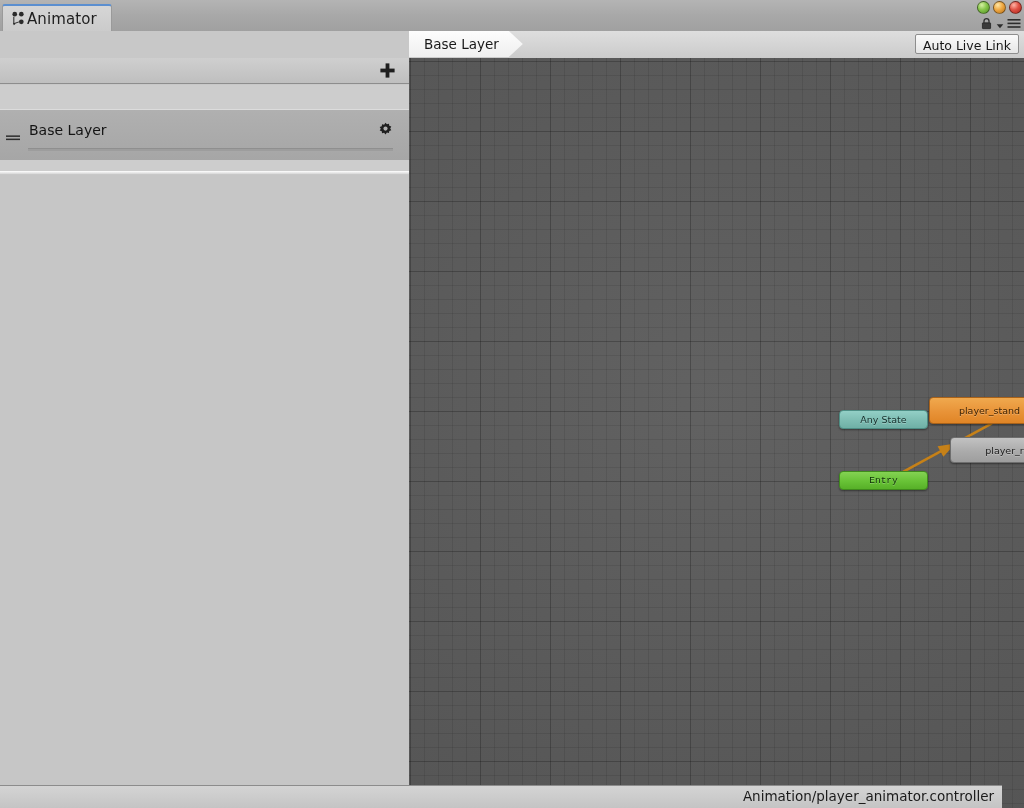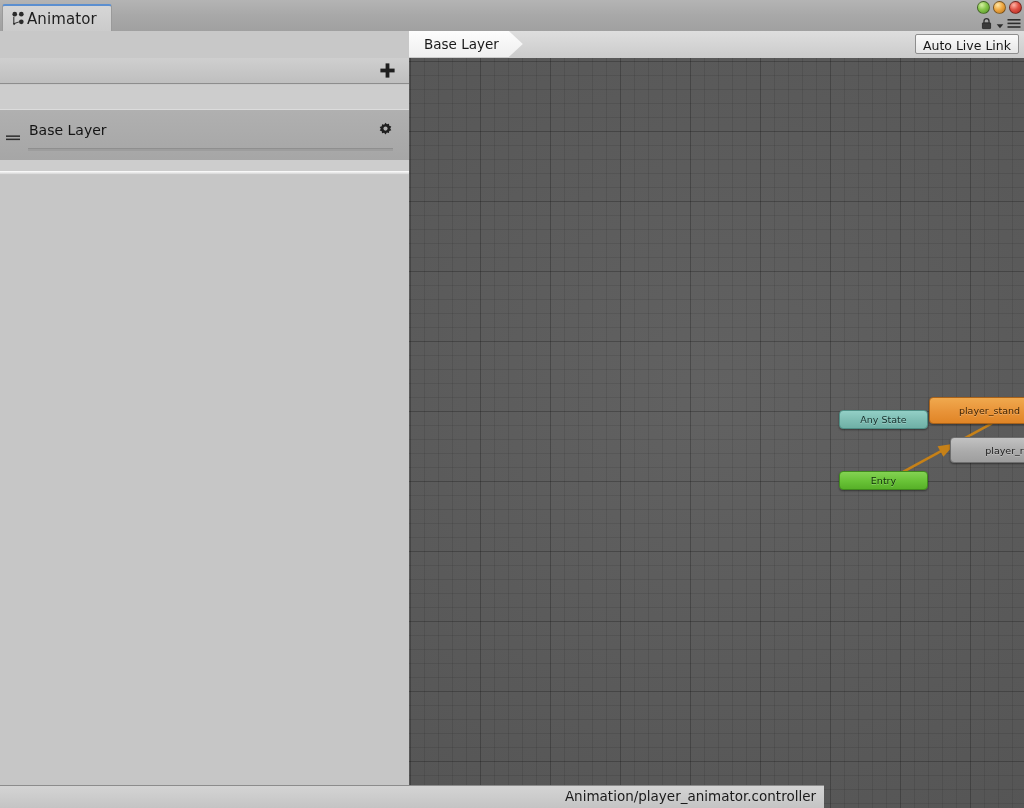--- a/index.html
+++ b/index.html
@@ -282,21 +282,21 @@
     position: absolute;
     left: 0; top: 0;
     width: 615px; height: 750px;
     pointer-events: none;
   }
 
   
   .statusbar {
     position: absolute;
     left: 0; bottom: 0;
-    width: 824px; height: 22px;
+    width: 1002px; height: 22px;
     background: linear-gradient(to bottom, #d4d4d4 0%, #c4c4c4 100%);
     border-top: 1px solid #8c8c8c;
   }
   .statustext {
     position: absolute;
     right: 8px; top: 2px;
     font-size: 13.5px;
     color: #1b1b1b;
   }
 </style>
@@ -401,21 +401,21 @@
 
     <div class="node node-anystate" style="left: 430px; top: 352px; width: 89px; height: 19px;">
           <span class="nlabel">Any State</span>
         </div>
         <div class="node node-default" style="left: 520px; top: 339px; width: 121px; height: 27px;">
           <span class="nlabel">player_stand</span>
         </div>
         <div class="node node-state" style="left: 541px; top: 379px; width: 121px; height: 26px;">
           <span class="nlabel">player_run</span>
         </div>
-        <div class="node node-entry" style="left: 430px; top: 413px; width: 89px; height: 19px;">
+        <div class="node node-entry" style="left: 430px; top: 413px; width: 89px; height: 19px; font-family: Liberation Mono, monospace;">
           <span class="nlabel">Entry</span>
         </div>
       </div>
   </div>
 
   <div class="statusbar">
     <span class="statustext">Animation/player_animator.controller</span>
   </div>
 
 </div>

